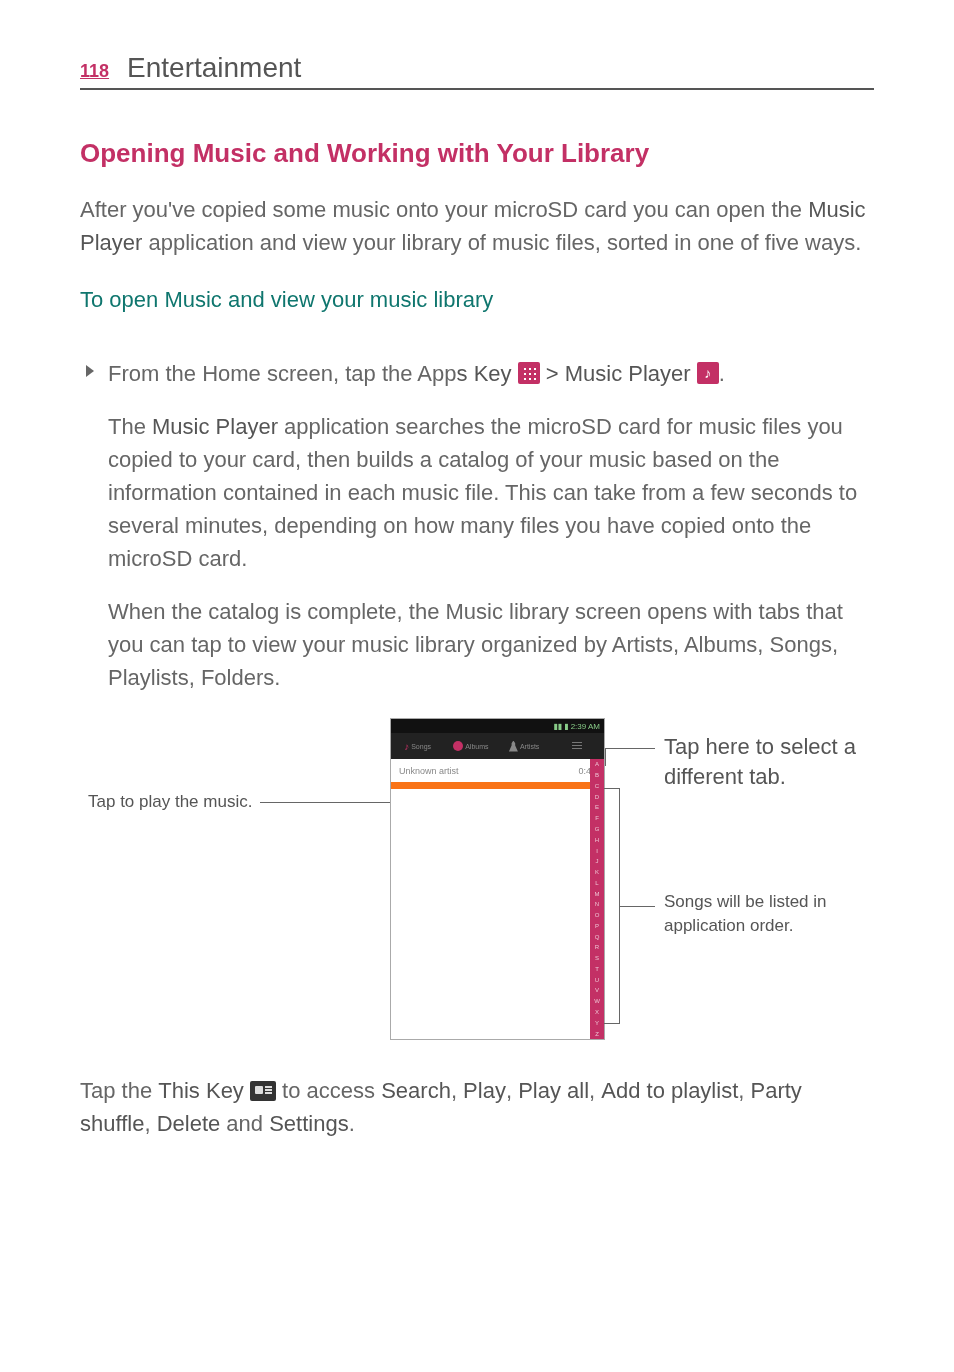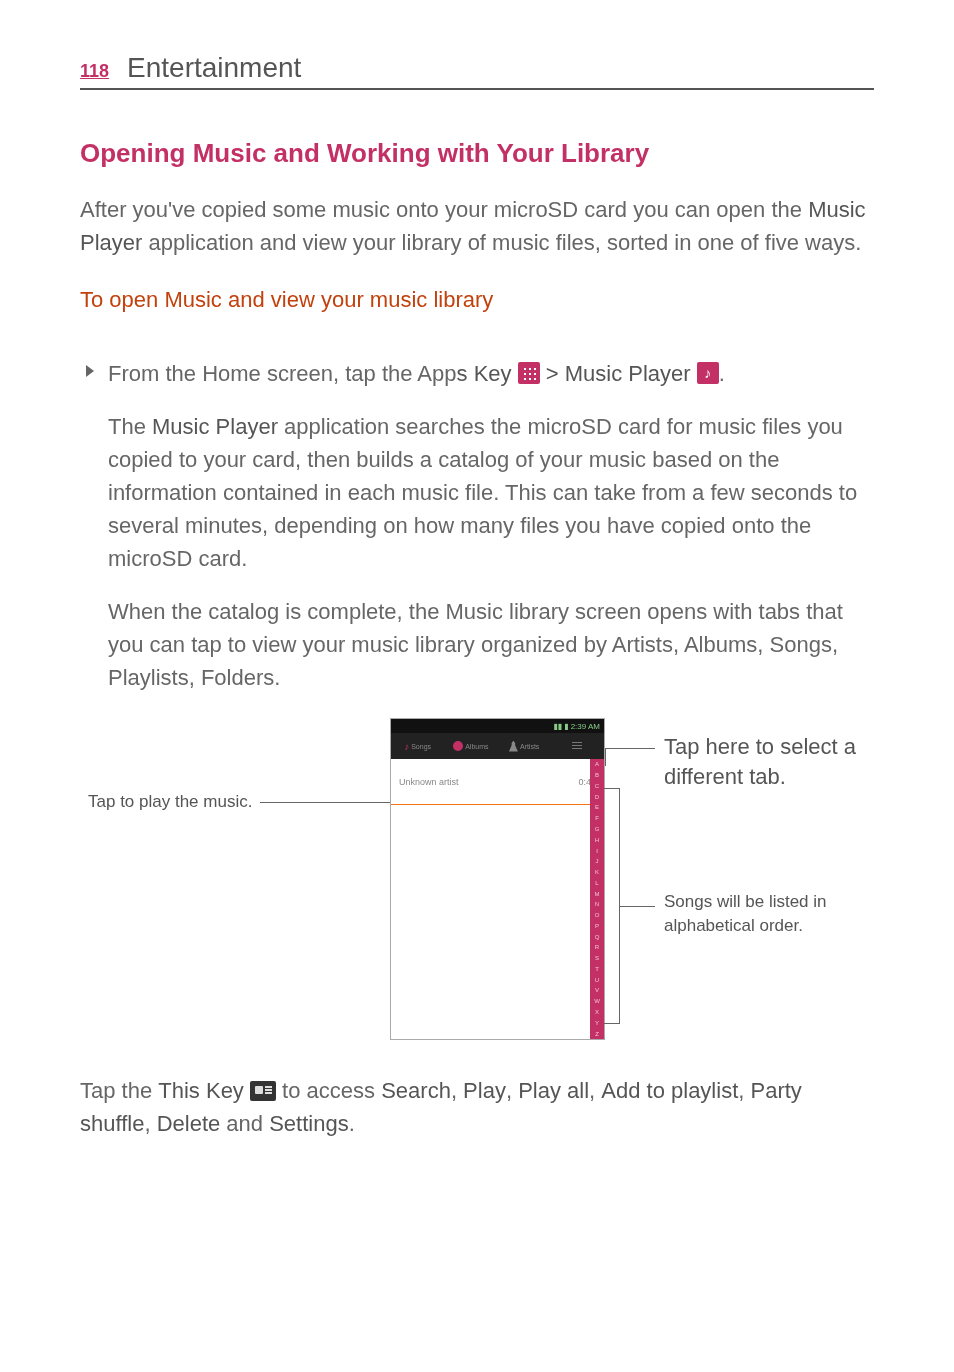--- a/index.html
+++ b/index.html
@@ -3,21 +3,21 @@
 <meta charset="utf-8">
 <style>
   * { box-sizing: border-box; margin: 0; padding: 0; }
   html, body { width: 954px; height: 1372px; background: #fff; font-family: Arial, Helvetica, sans-serif; color: #555; }
   .page { padding: 52px 80px 40px 80px; }
   .header-row { display: flex; align-items: baseline; gap: 18px; border-bottom: 2px solid #555; padding-bottom: 4px; margin-bottom: 48px; }
   .page-num { color: #c33065; font-size: 18px; font-weight: bold; text-decoration: underline; }
   .section-title { color: #555; font-size: 28px; font-weight: 300; }
   .heading { color: #c33065; font-size: 26px; font-weight: 600; margin-bottom: 24px; }
   .para { font-size: 22px; line-height: 1.5; color: #666; margin-bottom: 28px; font-weight: 300; }
-  .subheading { color: #c2410c; font-size: 22px; font-weight: 400; margin-bottom: 18px; }
+  .subheading { color: #0f766e; font-size: 22px; font-weight: 400; margin-bottom: 18px; }
   .bullet-block { padding-left: 28px; margin-top: 44px; }
   .bullet-row { position: relative; font-size: 22px; line-height: 1.5; color: #666; font-weight: 300; }
   .triangle { position: absolute; left: -22px; top: 8px; width: 0; height: 0; border-top: 6px solid transparent; border-bottom: 6px solid transparent; border-left: 8px solid #666; }
   .bold { color: #555; font-weight: 400; }
   .inline-icon { display: inline-block; vertical-align: -3px; }
   .apps-icon { width: 22px; height: 22px; background: #c33065; position: relative; border-radius: 2px; }
   .apps-icon::before { content: ""; position: absolute; inset: 4px; background:
     radial-gradient(circle at 3px 3px,#fff 1.2px,transparent 1.3px),
     radial-gradient(circle at 8px 3px,#fff 1.2px,transparent 1.3px),
     radial-gradient(circle at 13px 3px,#fff 1.2px,transparent 1.3px),
@@ -40,21 +40,21 @@
   .left-line { position: absolute; left: 180px; top: 84px; width: 130px; height: 1px; background: #666; }
   .phone { position: absolute; left: 310px; top: 0; width: 215px; height: 322px; background: #fff; border: 1px solid #aaa; }
   .phone-status { height: 14px; background: #111; display:flex; justify-content:flex-end; align-items:center; gap:2px; padding-right:4px;}
   .phone-status span { color:#8c8; font-size:8px; }
   .phone-tabs { height: 26px; background: #222; display: flex; align-items: center; }
   .ptab { flex:1; display:flex; align-items:center; justify-content:center; gap:2px; color:#888; font-size:7px;}
   .ptab.active .cir { width:10px; height:10px; background:#c33065; border-radius:50%; display:inline-block;}
   .ptab .note { color:#c33065; font-size:10px;}
   .ptab .person { width:9px; height:11px; background:#888; clip-path: polygon(50% 0,70% 25%,70% 45%,100% 100%,0 100%,30% 45%,30% 25%);}
   .ptab .list { width:10px; height:8px; background: repeating-linear-gradient(#777 0 1px, transparent 1px 3px);}
-  .phone-row { height: 46px; border-bottom: 1px solid #f97316; display:flex; align-items:center; padding:0 8px; justify-content:space-between;}
+  .phone-row { height: 30px; border-bottom: 7px solid #f97316; display:flex; align-items:center; padding:0 8px; justify-content:space-between;}
   .phone-row .t { font-size:9px; color:#888;}
   .phone-row .d { font-size:9px; color:#888;}
   .phone-strip { position:absolute; right:0; top:40px; width:14px; bottom:0; background:#c33065; display:flex; flex-direction:column; justify-content:space-around; align-items:center;}
   .phone-strip span { color:#fff; font-size:6px; opacity:.7;}
 
   .cap1-line { position:absolute; left:525px; top:30px; width:50px; height:1px; background:#666;}
   .cap1v { position:absolute; left:525px; top:30px; width:1px; height:18px; background:#666;}
   .cap1 { position:absolute; left:584px; top:14px; font-size:22px; color:#555; line-height:1.35;}
   .cap2box { position:absolute; left:524px; top:70px; width:16px; height:236px; border:1px solid #666; border-left:none;}
   .cap2h { position:absolute; left:540px; top:188px; width:35px; height:1px; background:#666;}
@@ -153,21 +153,21 @@
             <span>Z</span>
         </div>
       </div>
 
       <div class="cap1v"></div>
       <div class="cap1-line"></div>
       <div class="cap1">Tap here to select a different tab.</div>
 
       <div class="cap2box"></div>
       <div class="cap2h"></div>
-      <div class="cap2">Songs will be listed in alphabetical order.</div>
+      <div class="cap2">Songs will be listed in application order.</div>
     </div>
   </div>
 
   <p class="bottom-para">
     <span>Tap the </span><span class="bold">This Key</span>
     <span class="menu-icon"></span><span> to access </span><span class="bold">Search</span><span>, </span><span class="bold">Play</span><span>, </span><span class="bold">Play all</span><span>, </span><span class="bold">Add to playlist</span><span>, </span><span class="bold">Party shuffle</span><span>, </span><span class="bold">Delete</span><span> and </span><span class="bold">Settings</span><span>.</span>
   </p>
 </div>
 
 </body></html>

